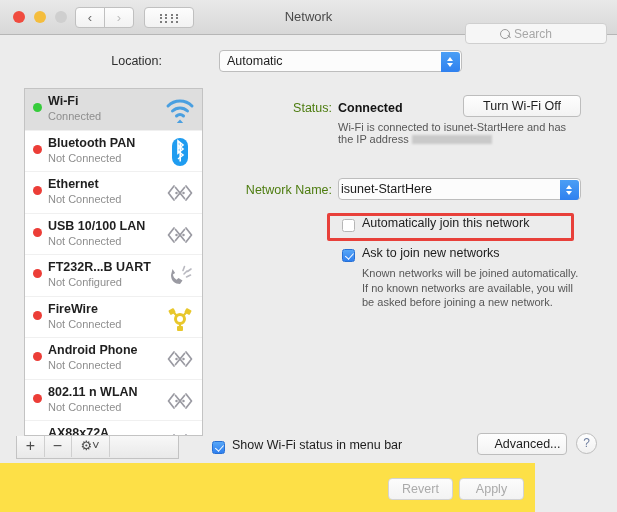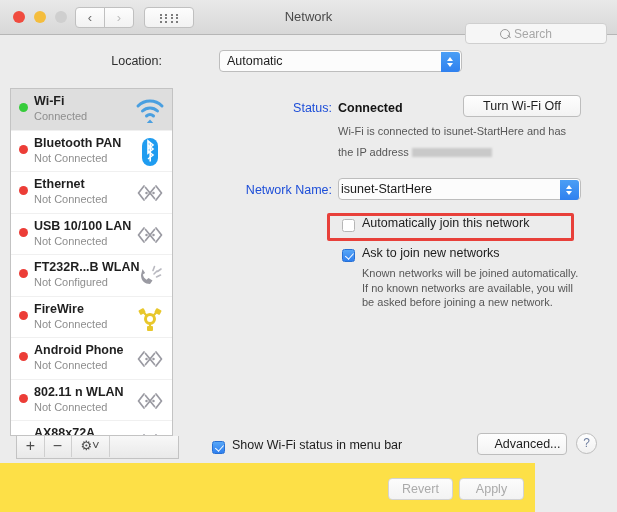--- a/index.html
+++ b/index.html
@@ -166,22 +166,22 @@
     border-bottom: 4px solid #ffffff;
   }
   .popup-arrows::after {
     bottom: 5px;
     border-top: 4px solid #ffffff;
   }
 
   
   #sidebar {
     position: absolute;
-    left: 10px; top: 88px;
-    width: 163px; height: 348px;
+    left: 24px; top: 88px;
+    width: 179px; height: 348px;
     background: #ffffff;
     border: 1px solid #c3c3c3;
     box-sizing: border-box;
     overflow: hidden;
   }
   .svc {
     position: relative;
     height: 41.5px;
     border-bottom: 1px solid #f0f0f0;
     box-sizing: border-box;
@@ -237,37 +237,37 @@
   #sidebar-toolbar .tb.minus { left: 27px; width: 27px; font-size: 16px; }
   #sidebar-toolbar .tb.gear  { left: 54px; width: 38px; font-size: 13px; }
 
   
   #detail { position: absolute; left: 190px; top: 88px; width: 415px; height: 348px; }
 
   .field-label {
     position: absolute;
     text-align: right;
     font-size: 12.5px;
-    color: #1d4ed8;
+    color: #4d7c0f;
   }
   #status-label { left: 90px; top: 13px; width: 52px; }
   #status-value {
     position: absolute;
     left: 148px; top: 13px;
     font-size: 12.5px;
     font-weight: bold;
     color: #131313;
   }
   #status-desc {
     position: absolute;
     left: 148px; top: 33px;
     width: 243px;
     font-size: 11px;
     color: #575757;
-    line-height: 21px;
+    line-height: 12px;
   }
   #ip-redaction {
     display: inline-block;
     width: 80px; height: 9px;
     background: #c9c9c9;
     vertical-align: -1px;
     filter: blur(1.3px);
   }
   #turn-wifi-off {
     position: absolute;
@@ -501,21 +501,21 @@
               <path d="M11.5 9.5 L16 15 L11.5 20.5"></path>
               <path d="M20.5 9.5 L16 15 L20.5 20.5"></path>
             </g>
             <circle cx="12.5" cy="15" r="1.25" fill="#9a9aa2"></circle>
             <circle cx="16" cy="15" r="1.25" fill="#9a9aa2"></circle>
             <circle cx="19.5" cy="15" r="1.25" fill="#9a9aa2"></circle>
           </svg></span>
       </div>
       <div class="svc">
         <span class="dot red"></span>
-        <span class="name">FT232R...B WLAN</span>
+        <span class="name">FT232R...B UART</span>
         <span class="state">Not Configured</span>
         <span class="ic"><svg viewBox="0 0 32 30" width="32" height="30">
             <path d="M7 14 c0 6 4 9 9 9 l2.5 -3.5 -4 -2.5 -2 1.8 c-2.2 -1.4 -3.2 -3 -3.6 -5.2 l2.2 -1.6 -2.6 -4 z" fill="#9a9aa2"></path>
             <g stroke="#b9b9c0" stroke-width="1.6" stroke-linecap="round">
               <path d="M20 13 l3 -3"></path>
               <path d="M22.5 16 l4 -2"></path>
               <path d="M19 9.5 l1.5 -4"></path>
               <path d="M23.5 10.5 l3.5 -2.5"></path>
             </g>
           </svg></span>

